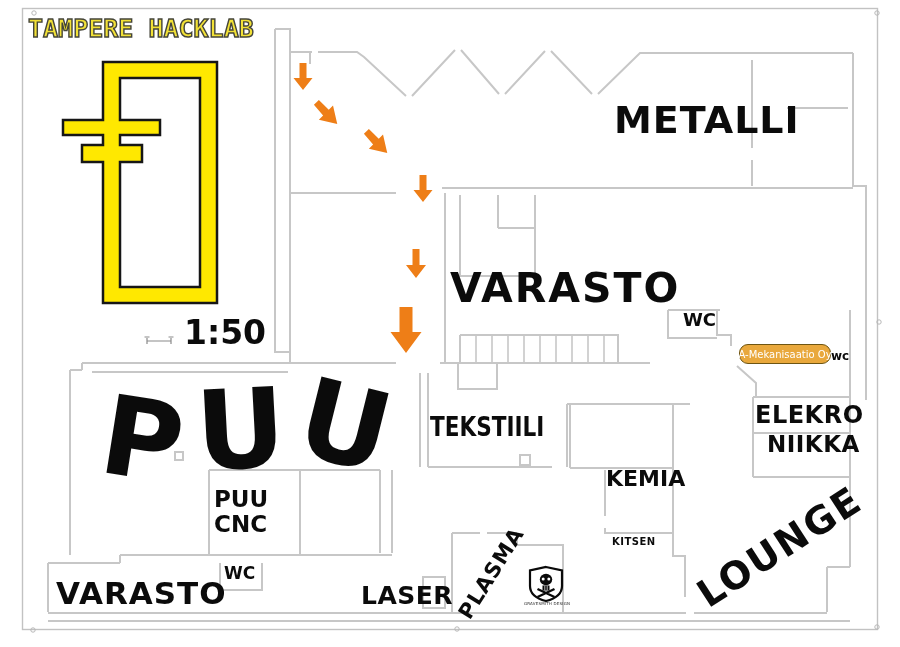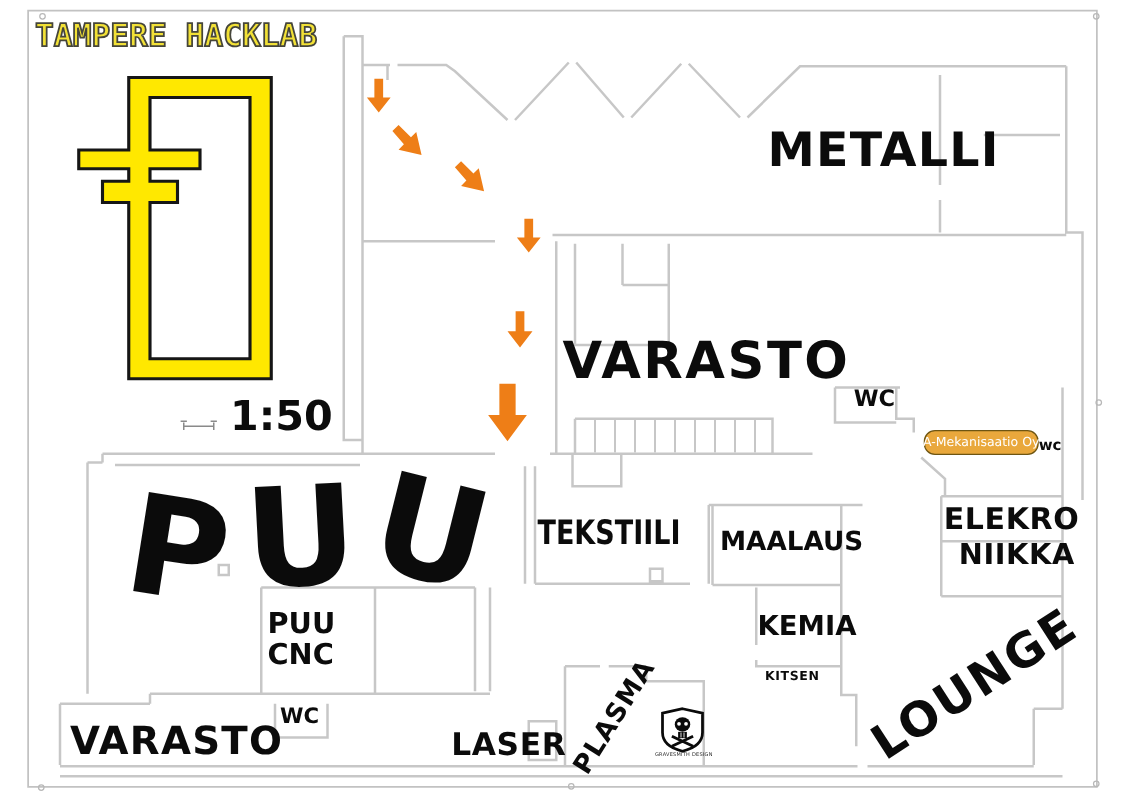--- a/index.html
+++ b/index.html
@@ -14,21 +14,21 @@
   .scale-num{left:184px;top:316px;font-size:33px;}
   .metalli{left:614px;top:101px;font-size:38px;letter-spacing:1px;text-align:center;}
   .varasto-c{left:450px;top:268px;font-size:41px;letter-spacing:2px;}
   .wc-upper{left:683px;top:311px;font-size:18px;}
   .wc-right{left:831px;top:350px;font-size:12px;}
   .elekro1{left:755px;top:403px;font-size:24px;letter-spacing:0.5px;}
   .elekro2{left:755px;top:433px;font-size:23px;letter-spacing:0.5px;padding-left:12px;}
   .lounge{left:686px;top:528px;font-size:38px;letter-spacing:2px;transform:rotate(-33deg);transform-origin:center;}
   .tekstiili{left:430px;top:413px;font-size:27px;transform:scaleX(0.8);transform-origin:left top;}
   .maalaus{left:576px;top:423px;font-size:21px;}
-  .kemia{left:606px;top:491px;font-size:22px;}
+  .kemia{left:606px;top:468px;font-size:22px;}
   .kitsen{left:612px;top:537px;font-size:10px;letter-spacing:0.5px;}
   .puu-p{left:102px;top:385px;font-size:110px;transform:rotate(9deg);transform-origin:center;}
   .puu-u1{left:196px;top:375px;font-size:110px;transform:rotate(-3deg);transform-origin:center;}
   .puu-u2{left:300px;top:371px;font-size:110px;transform:rotate(14deg);transform-origin:center;}
   .puucnc{left:214px;top:487px;font-size:23px;line-height:25px;}
   .wc-bottom{left:224px;top:565px;font-size:17px;}
   .varasto-b{left:56px;top:578px;font-size:31px;letter-spacing:1px;}
   .laser{left:361px;top:583px;font-size:25px;letter-spacing:0.5px;text-align:right;}
   .plasma{left:440px;top:563px;font-size:21px;letter-spacing:1px;transform:rotate(-58deg);transform-origin:center;}
   .badge{position:absolute;left:739px;top:344px;width:90px;height:18px;
@@ -118,21 +118,20 @@
   <div class="lbl scale-num">1:50</div>
 
   <div class="lbl metalli">METALLI</div>
   <div class="lbl varasto-c">VARASTO</div>
   <div class="lbl wc-upper">WC</div>
   <div class="lbl wc-right">wc</div>
   <div class="lbl elekro1">ELEKRO</div>
   <div class="lbl elekro2">NIIKKA</div>
   <div class="lbl lounge">LOUNGE</div>
   <div class="lbl tekstiili">TEKSTIILI</div>
-  <div class="lbl maalaus">MAALAUS</div>
   <div class="lbl kemia">KEMIA</div>
   <div class="lbl kitsen">KITSEN</div>
 
   <div class="lbl puu-p">P</div>
   <div class="lbl puu-u1">U</div>
   <div class="lbl puu-u2">U</div>
 
   <div class="lbl puucnc">
     <div>PUU</div>
     <div>CNC</div>

